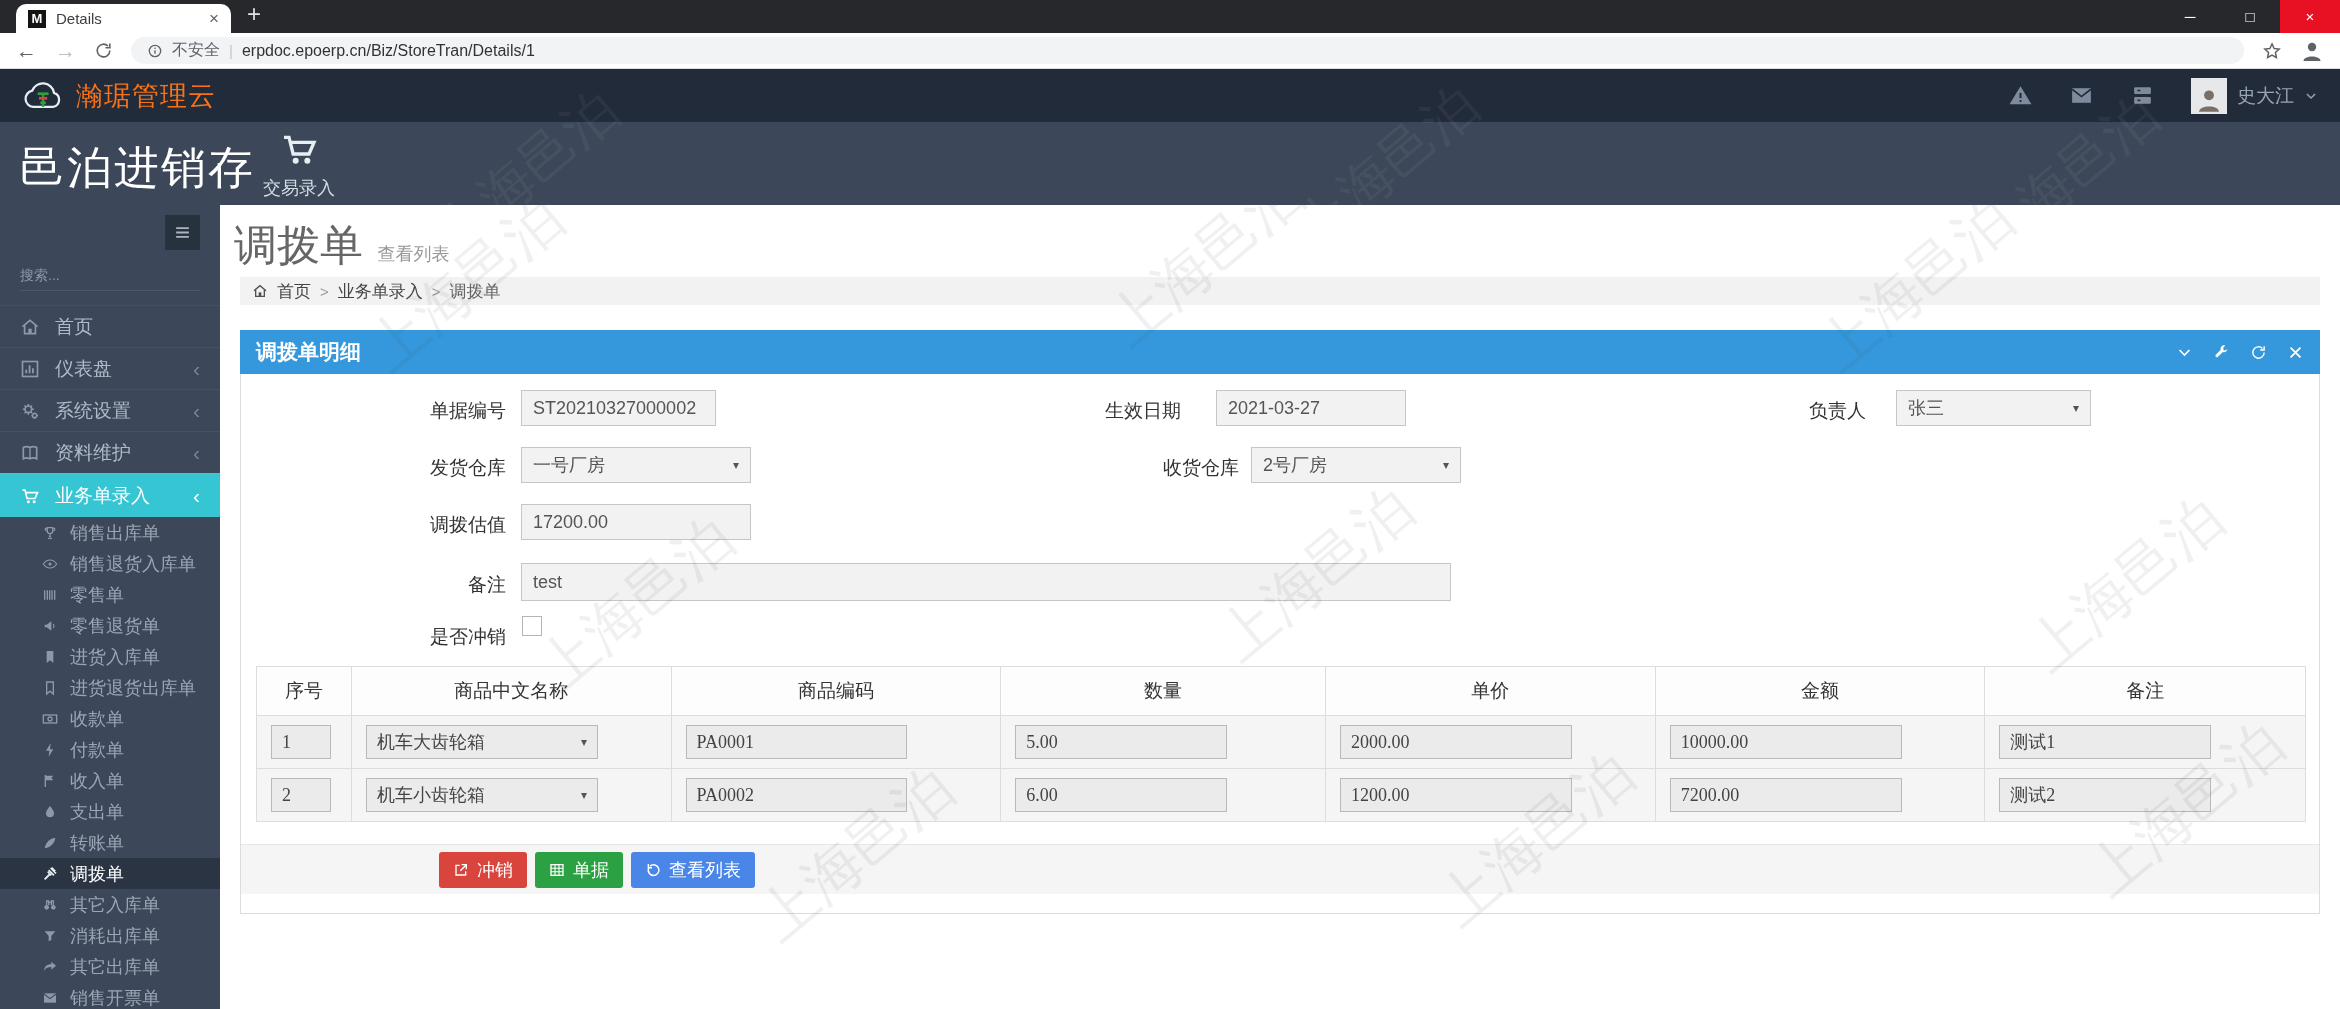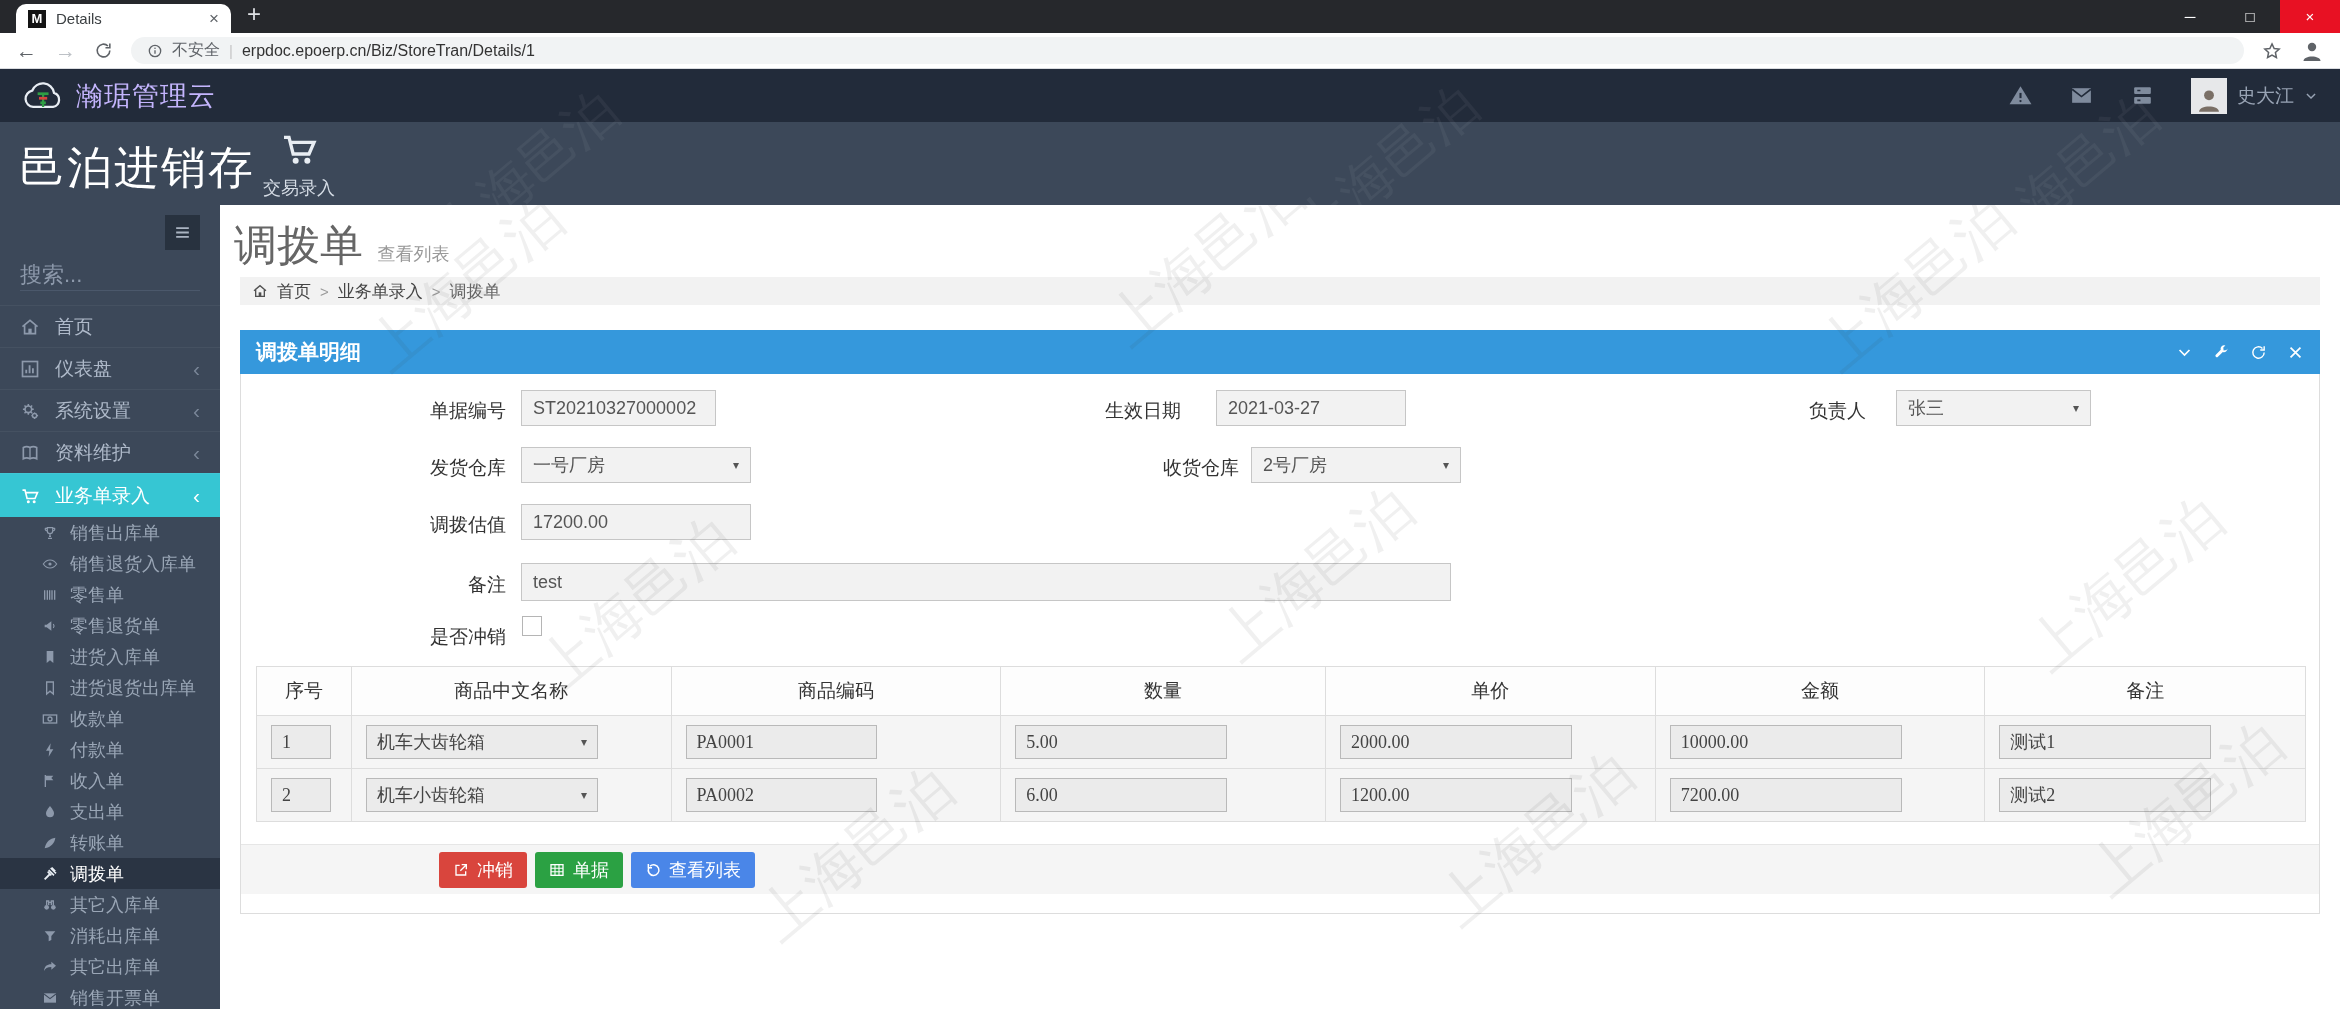--- a/index.html
+++ b/index.html
@@ -26,42 +26,42 @@
 .omnibox .info-ic svg { width:16px; height:16px; color:#5f6368; }
 .sec-label { font-size:16px; color:#5f6368; }
 .omni-sep { color:#c6c6c6; font-size:15px; }
 .url-text { font-size:16px; color:#333; }
 .urlbar .star svg { width:20px; height:20px; color:#5f6368; }
 .urlbar .uavatar svg { width:24px; height:24px; color:#5f6368; }
 
 
 .topbar { position:absolute; top:69px; left:0; right:0; height:53px; background:#222b3a; display:flex; align-items:center; padding:0 22px; }
 .logo-ic { width:44px; height:40px; }
-.brand { font-size:27px; color:#c4b5fd; margin-left:10px; letter-spacing:1px; }
+.brand { font-size:27px; color:#f97316; margin-left:10px; letter-spacing:1px; }
 .topbar-right { margin-left:auto; display:flex; align-items:center; gap:36px; color:#8violet; color:#7f8b9d; }
 .topbar-right .tbic svg { width:25px; height:25px; color:#7f8b9d; }
 .userbox { display:flex; align-items:center; gap:10px; color:#98a3b4; font-size:19px; }
 .avatar { width:36px; height:36px; background:#e7e8ea; display:flex; align-items:flex-end; justify-content:center; overflow:hidden; }
 .avatar svg { width:28px; height:28px; color:#7a6f66; }
 .userbox .uchev svg { width:14px; height:14px; color:#98a3b4; }
 
 
 .navrow { position:absolute; top:122px; left:0; right:0; height:83px; background:#3c4859; }
 .sidebrand { position:absolute; left:20px; top:16px; font-size:45px; color:#fff; font-weight:400; letter-spacing:2px; }
 .navitems { position:absolute; left:252px; top:7px; display:flex; gap:32px;flex-direction:column; }
 .navitem { width:94px; display:flex; flex-direction:column; align-items:center; gap:7px; color:#e8edf3; cursor:default; }
 .navitem svg { width:40px; height:40px; }
 .navlabel { font-size:18px; color:#d5dce5; white-space:nowrap; }
 
 
 .sidebar { position:absolute; top:205px; left:0; width:220px; bottom:0; background:#3c4859; }
 .hamb { position:absolute; right:20px; top:10px; width:35px; height:35px; background:#28323f; display:flex; align-items:center; justify-content:center; }
 .hamb svg { width:19px; height:19px; color:#aab4c2; }
 .searchrow { position:absolute; top:54px; left:20px; right:20px; height:32px; border-bottom:1px solid #4b586b; display:flex; align-items:center; }
-.searchrow input { flex:1; background:transparent; border:none; outline:none; font-size:22px; color:#b6c2d0; font-family:inherit; }
+.searchrow input { flex:1; background:transparent; border:none; outline:none; font-size:14px; color:#b6c2d0; font-family:inherit; }
 .searchrow input::placeholder { color:#8d99ab; }
 .searchrow svg { width:17px; height:17px; color:#8d99ab; }
 .menu { position:absolute; top:100px; left:0; right:0; }
 .mitem { height:42px; display:flex; align-items:center; padding:0 20px; gap:15px; font-size:19px; color:#aeb9c9; border-top:1px solid rgba(255,255,255,0.05); }
 .mitem svg { width:20px; height:20px; color:#8d99ab; flex:0 0 auto; }
 .mitem .chev { margin-left:auto; font-size:21px; color:#7a8698; }
 .mitem.active { background:#36c6d3; color:#fff; height:44px; }
 .mitem.active svg { color:#fff; }
 .mitem.active .chev { color:#fff; }
 .sitem { height:31px; display:flex; align-items:center; padding-left:42px; gap:12px; font-size:18px; color:#9aa6b6; }
@@ -96,21 +96,21 @@
 .grid { position:absolute; left:15px; top:292px; width:2050px; border:1px solid #ddd;font-family:Liberation Serif, serif; }
 .g-head { display:flex; height:48px; background:#fdfdfd; }
 .g-hcell { display:flex; align-items:center; justify-content:center; font-size:19px; color:#333; border-right:1px solid #ddd; height:100%; }
 .g-hcell:last-child { border-right:none; }
 .g-row { display:flex; height:53px; background:#f5f5f5; border-top:1px solid #ddd; }
 .g-cell { display:flex; align-items:center; padding-left:14px; border-right:1px solid #ddd; height:100%; }
 .g-cell:last-child { border-right:none; }
 .c1{width:95px;} .c2{width:320px;} .c3{width:330px;} .c4{width:325px;} .c5{width:330px;} .c6{width:330px;} .c7{width:320px;}
 .cell-input { height:34px; background:#ebebeb; border:1px solid #b9b9b9; display:flex; align-items:center; padding:0 10px; font-size:18px; color:#444; }
 .cell-select { justify-content:space-between; }
-.w-seq{width:60px;} .w-name{width:232px;} .w-code{width:191px;text-align:right;} .w-qty{width:212px;} .w-price{width:232px;} .w-amt{width:232px;} .w-rmk{width:212px;}
+.w-seq{width:60px;} .w-name{width:232px;} .w-code{width:221px;text-align:right;} .w-qty{width:212px;} .w-price{width:232px;} .w-amt{width:232px;} .w-rmk{width:212px;}
 
 .actions { position:absolute; left:0; right:0; top:470px; height:50px; background:#f5f5f5; border-top:1px solid #e6e6e6; display:flex; align-items:center; gap:8px; padding-left:198px; }
 .btn { height:36px; border-radius:3px; display:flex; align-items:center; gap:8px; padding:0 14px; color:#fff; font-size:18px; }
 .btn svg { width:16px; height:16px; color:#fff; }
 .btn-red { background:#d9453d; }
 .btn-green { background:#2ba143; }
 .btn-blue { background:#4a86e8; }
 
 .wm { position:absolute; font-size:58px; color:rgba(70,70,70,0.08); transform:rotate(-40deg); white-space:nowrap; pointer-events:none; z-index:6; }
 .wm-light { position:absolute; font-size:54px; color:rgba(255,255,255,0.05); transform:rotate(-40deg); white-space:nowrap; pointer-events:none; z-index:6; }

